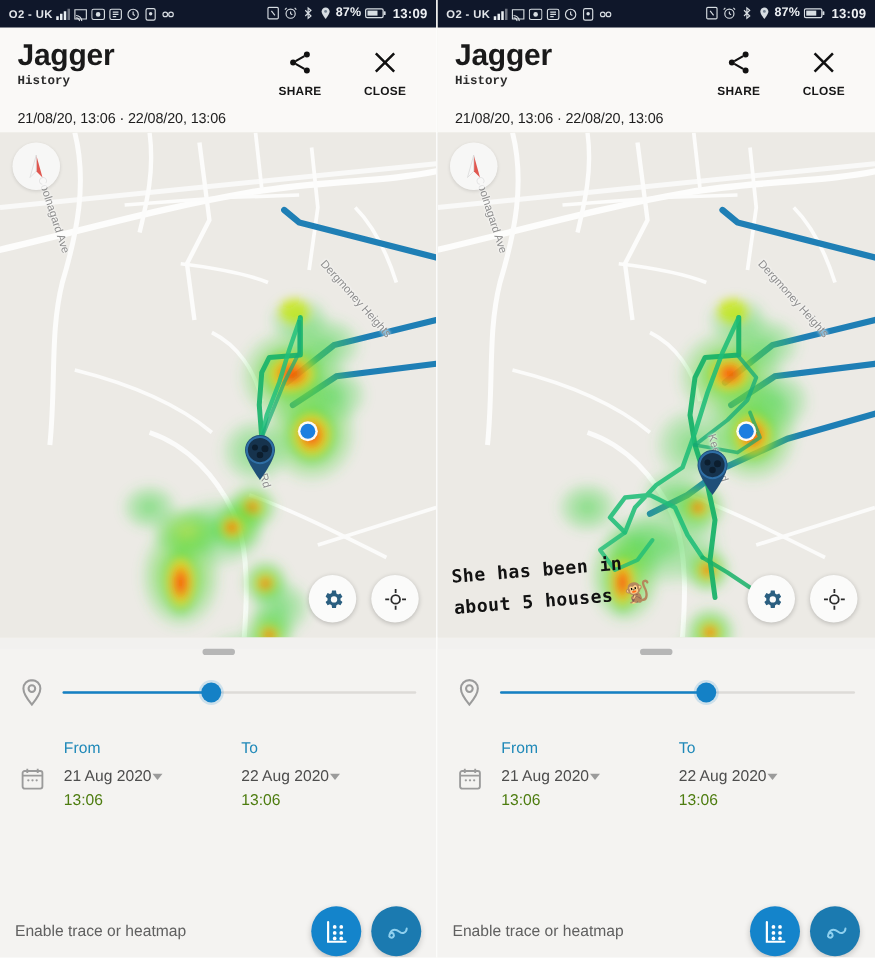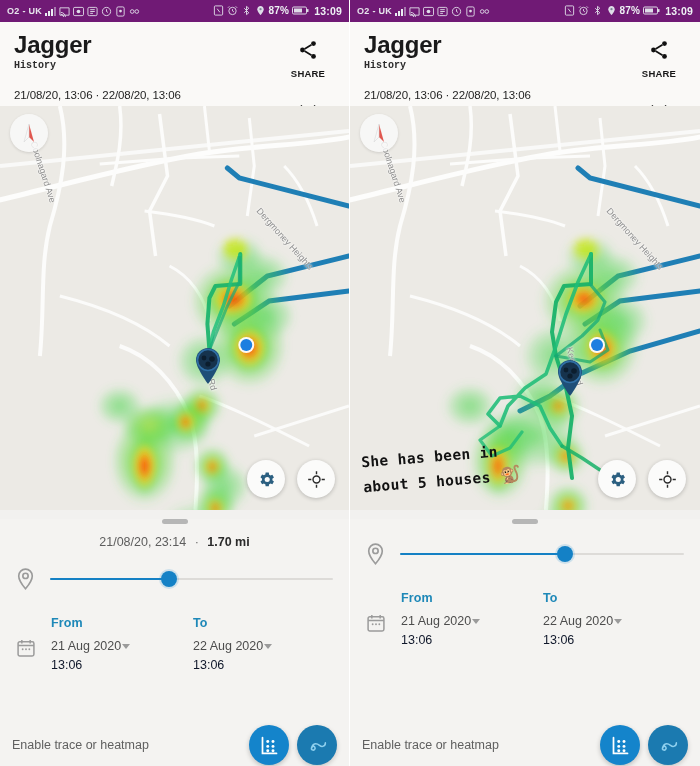--- a/index.html
+++ b/index.html
@@ -16,21 +16,21 @@
     overflow: hidden;
     background: #f2f1ef;
     border-right: 1px solid #ffffff;
   }
   .phone:last-child { border-right: none; }
 
   
   .statusbar {
     position: relative;
     height: 22px;
-    background: #701a75;
+    background: #0f172a;
     display: flex; align-items: center;
     padding: 0 7px;
     color: #eef1f4;
     font-size: 9.5px;
     letter-spacing: .2px;
   }
   .sb-left { display: flex; align-items: center; gap: 3px; flex: 1; }
   .sb-right { display: flex; gap: 3px; }
   .carrier { font-size: 9px; font-weight: bold; opacity: .95; letter-spacing: .3px;}
   .sb-ico {
@@ -60,21 +60,21 @@
     letter-spacing: -.2px; line-height: 1.05;
   }
   .sub-history {
     font-size: 10px; font-weight: bold; color: #2b2b2b;
     margin-top: 3px;
     font-family: Liberation Mono, monospace;
   }
   .sub-range {
     font-size: 11.5px; color: #1e1e1e; margin-top: 18px; letter-spacing: -.1px;
   }
-  .actions { display: flex; gap: 22px; padding: 8px 4px 0 0; flex-direction: column; }
+  .actions { display: flex; gap: 22px; padding: 8px 4px 0 0; }
   .act { width: 46px; text-align: center; cursor: pointer; }
   .act-ico { height: 24px; display:flex; align-items:center; justify-content:center; }
   .act-ico svg { width: 22px; height: 22px; }
   .act-label {
     font-size: 9.5px; font-weight: bold; color: #171717;
     margin-top: 6px; letter-spacing: .2px;
   }
 
   
   .map {
@@ -181,36 +181,36 @@
 
   .dates {
     display: flex; align-items: flex-start;
     margin-top: 26px;
   }
   .cal-ico { width: 20px; height: 20px; margin-top: 22px; flex: 0 0 auto; }
   .cal-ico svg { width: 100%; height: 100%; }
   .date-cols { display: flex; flex: 1; margin-left: 15px; }
   .date-col { width: 142px; }
   .date-head {
-    font-size: 12.5px; color: #1e88b8; font-weight: bold;
+    font-size: 12.5px; color: #1e88b8; font-weight: normal;
     letter-spacing: .1px;
   }
   .date-value {
     margin-top: 9px;
     font-size: 12.5px; color: #4d4d4d;
     display: flex; align-items: center; gap: 1px;
     cursor: pointer;
   }
   .caret {
     width: 0; height: 0;
     border-left: 4.5px solid transparent;
     border-right: 4.5px solid transparent;
     border-top: 5px solid #9b9b9b;
   }
-  .date-time { margin-top: 5px; font-size: 12.5px; color: #0f172a; }
+  .date-time { margin-top: 5px; font-size: 12.5px; color: #4d7c0f; }
 
   .footer {
     position: absolute;
     left: 12px; right: 12px; bottom: 10px;
     display: flex; align-items: center;
   }
   .footer-text {
     flex: 1;
     font-size: 12.5px; color: #606060;
   }
@@ -458,25 +458,20 @@
           <svg viewBox="0 0 24 24">
             <circle cx="12" cy="12" r="4.4" fill="none" stroke="#2b2b2b" stroke-width="1.8"></circle>
             <path d="M12 1.5v4M12 18.5v4M1.5 12h4M18.5 12h4" stroke="#2b2b2b" stroke-width="1.8"></path>
           </svg>
         </div>
       </div>
     </div>
 
     <div class="sheet">
       <div class="grabber"></div>
-      <div class="timeline-label">
-        <span>21/08/20, 23:14</span>
-        <span class="dot-sep">·</span>
-        <b>1.70 mi</b>
-      </div>
 
       <div class="slider-row">
         <span class="pin-ico">
           <svg viewBox="0 0 20 24">
               <path d="M10 1.2C5.9 1.2 2.6 4.5 2.6 8.6c0 5.2 7.4 14 7.4 14s7.4-8.8 7.4-14c0-4.1-3.3-7.4-7.4-7.4z" fill="none" stroke="#9b9b9b" stroke-width="1.8"></path>
               <circle cx="10" cy="8.6" r="2.9" fill="none" stroke="#9b9b9b" stroke-width="1.8"></circle>
             </svg>
         </span>
         <div class="track">
           <div class="track-bg"></div>

